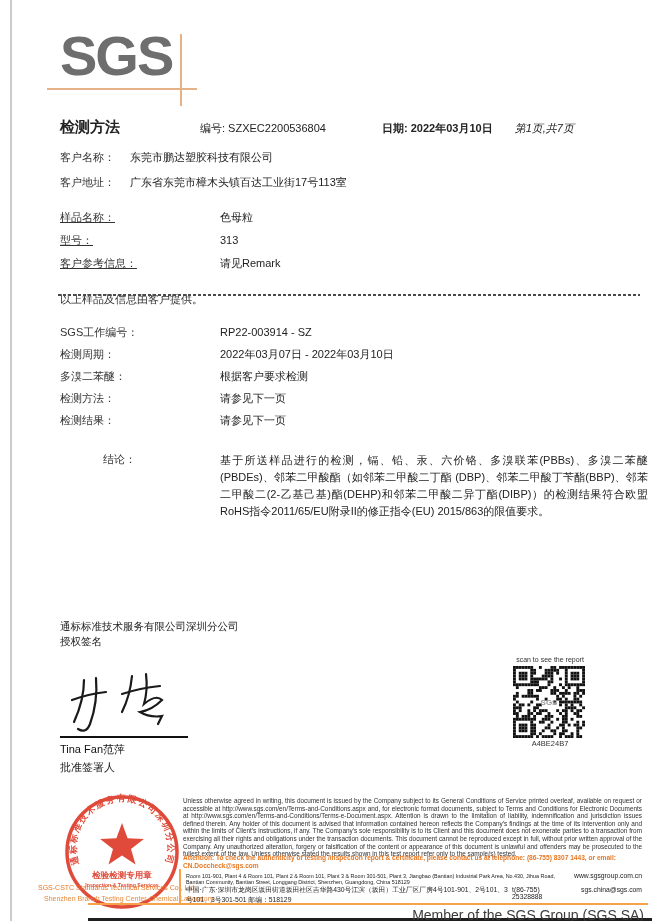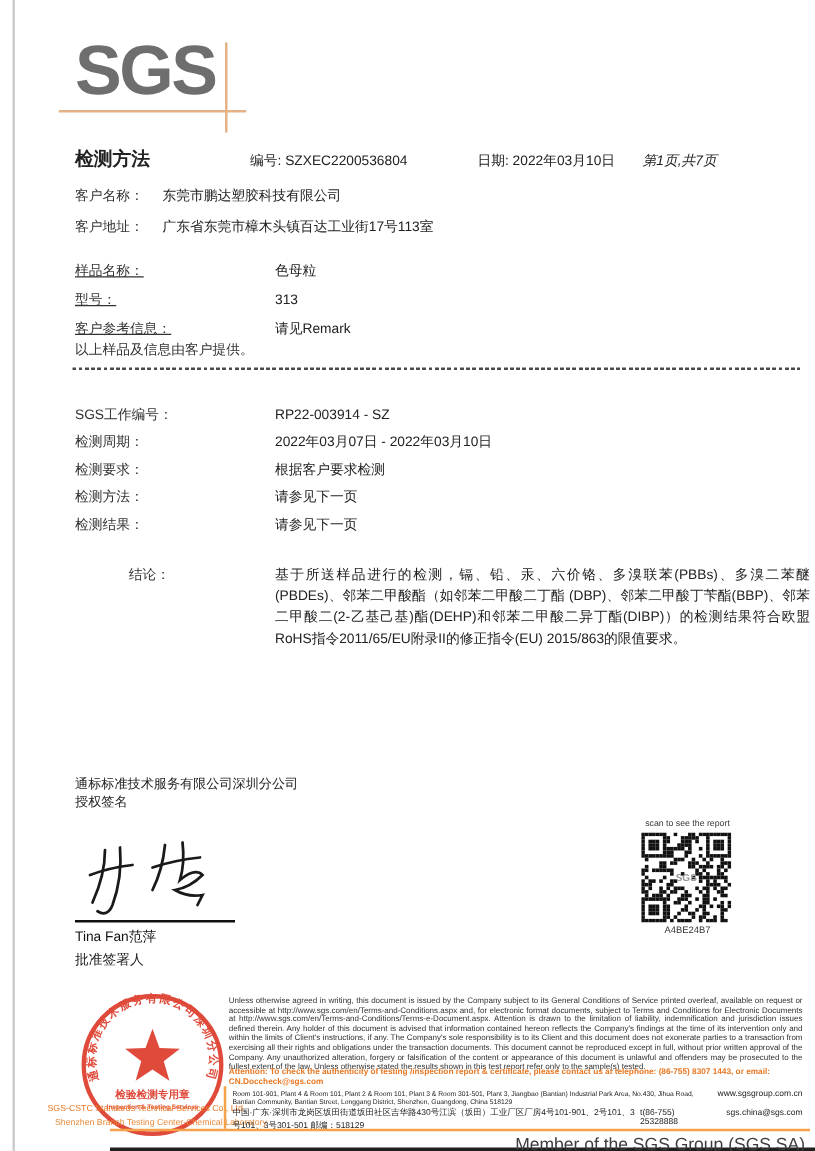--- a/index.html
+++ b/index.html
@@ -16,34 +16,34 @@
   .logo-text{font-size:56px;font-weight:bold;color:#6e6e6e;letter-spacing:-2px;
              font-family:"Liberation Sans",sans-serif;line-height:60px;}
   .logo-hline{left:47px;top:88px;width:150px;height:2px;background:#e4b286;}
   .logo-vline{left:180px;top:34px;width:2px;height:72px;background:#e4b286;}
 
   
   .title-row{left:60px;top:118px;width:580px;display:flex;align-items:baseline;}
   .doc-title{font-size:15px;font-weight:bold;color:#222;}
   .hmeta{font-size:11px;color:#222;}
   .m-no{margin-left:80px;}
-  .m-date{margin-left:56px;}
+  .m-date{margin-left:56px;font-weight:bold;}
   .m-page{margin-left:22px;font-style:italic;}
 
   
   .row{display:flex;font-size:11px;line-height:14px;}
   .lbl{color:#333;}
   .val{color:#222;}
   .client-rows{left:60px;top:150px;width:560px;}
   .client-rows .row{margin-bottom:11px;}
   .client-rows .lbl{width:70px;}
   .sample-rows{left:60px;top:210px;width:560px;}
   .sample-rows .row{margin-bottom:9px;}
   .sample-rows .lbl{width:160px;text-decoration:underline;}
-  .note-line{left:60px;top:272px;font-size:11px;color:#333;}
+  .note-line{left:60px;top:292px;font-size:11px;color:#333;}
   .dashed-sep{left:58px;top:294px;width:582px;height:2px;
       background:repeating-linear-gradient(90deg,#4a4a4a 0 3px,transparent 3px 5px);}
 
   .work-rows{left:60px;top:325px;width:580px;}
   .work-rows .row{margin-bottom:8px;align-items:flex-end;}
   .work-rows .lbl{width:160px;}
   .concl-lbl{left:60px;top:452px;font-size:11px;color:#333;margin-left:43px;}
   .concl-text{left:220px;top:452px;width:428px;font-size:11px;line-height:17px;
               color:#222;text-align:justify;}
 
@@ -133,21 +133,21 @@
   <div class="abs work-rows">
     <div class="row">
       <span class="lbl">SGS工作编号：</span>
       <span class="val">RP22-003914 - SZ</span>
     </div>
     <div class="row">
       <span class="lbl">检测周期：</span>
       <span class="val">2022年03月07日 - 2022年03月10日</span>
     </div>
     <div class="row">
-      <span class="lbl">检测要求：</span>
+      <span class="lbl">多溴二苯醚：</span>
       <span class="val">根据客户要求检测</span>
     </div>
     <div class="row">
       <span class="lbl">检测方法：</span>
       <span class="val">请参见下一页</span>
     </div>
     <div class="row">
       <span class="lbl">检测结果：</span>
       <span class="val">请参见下一页</span>
     </div>

